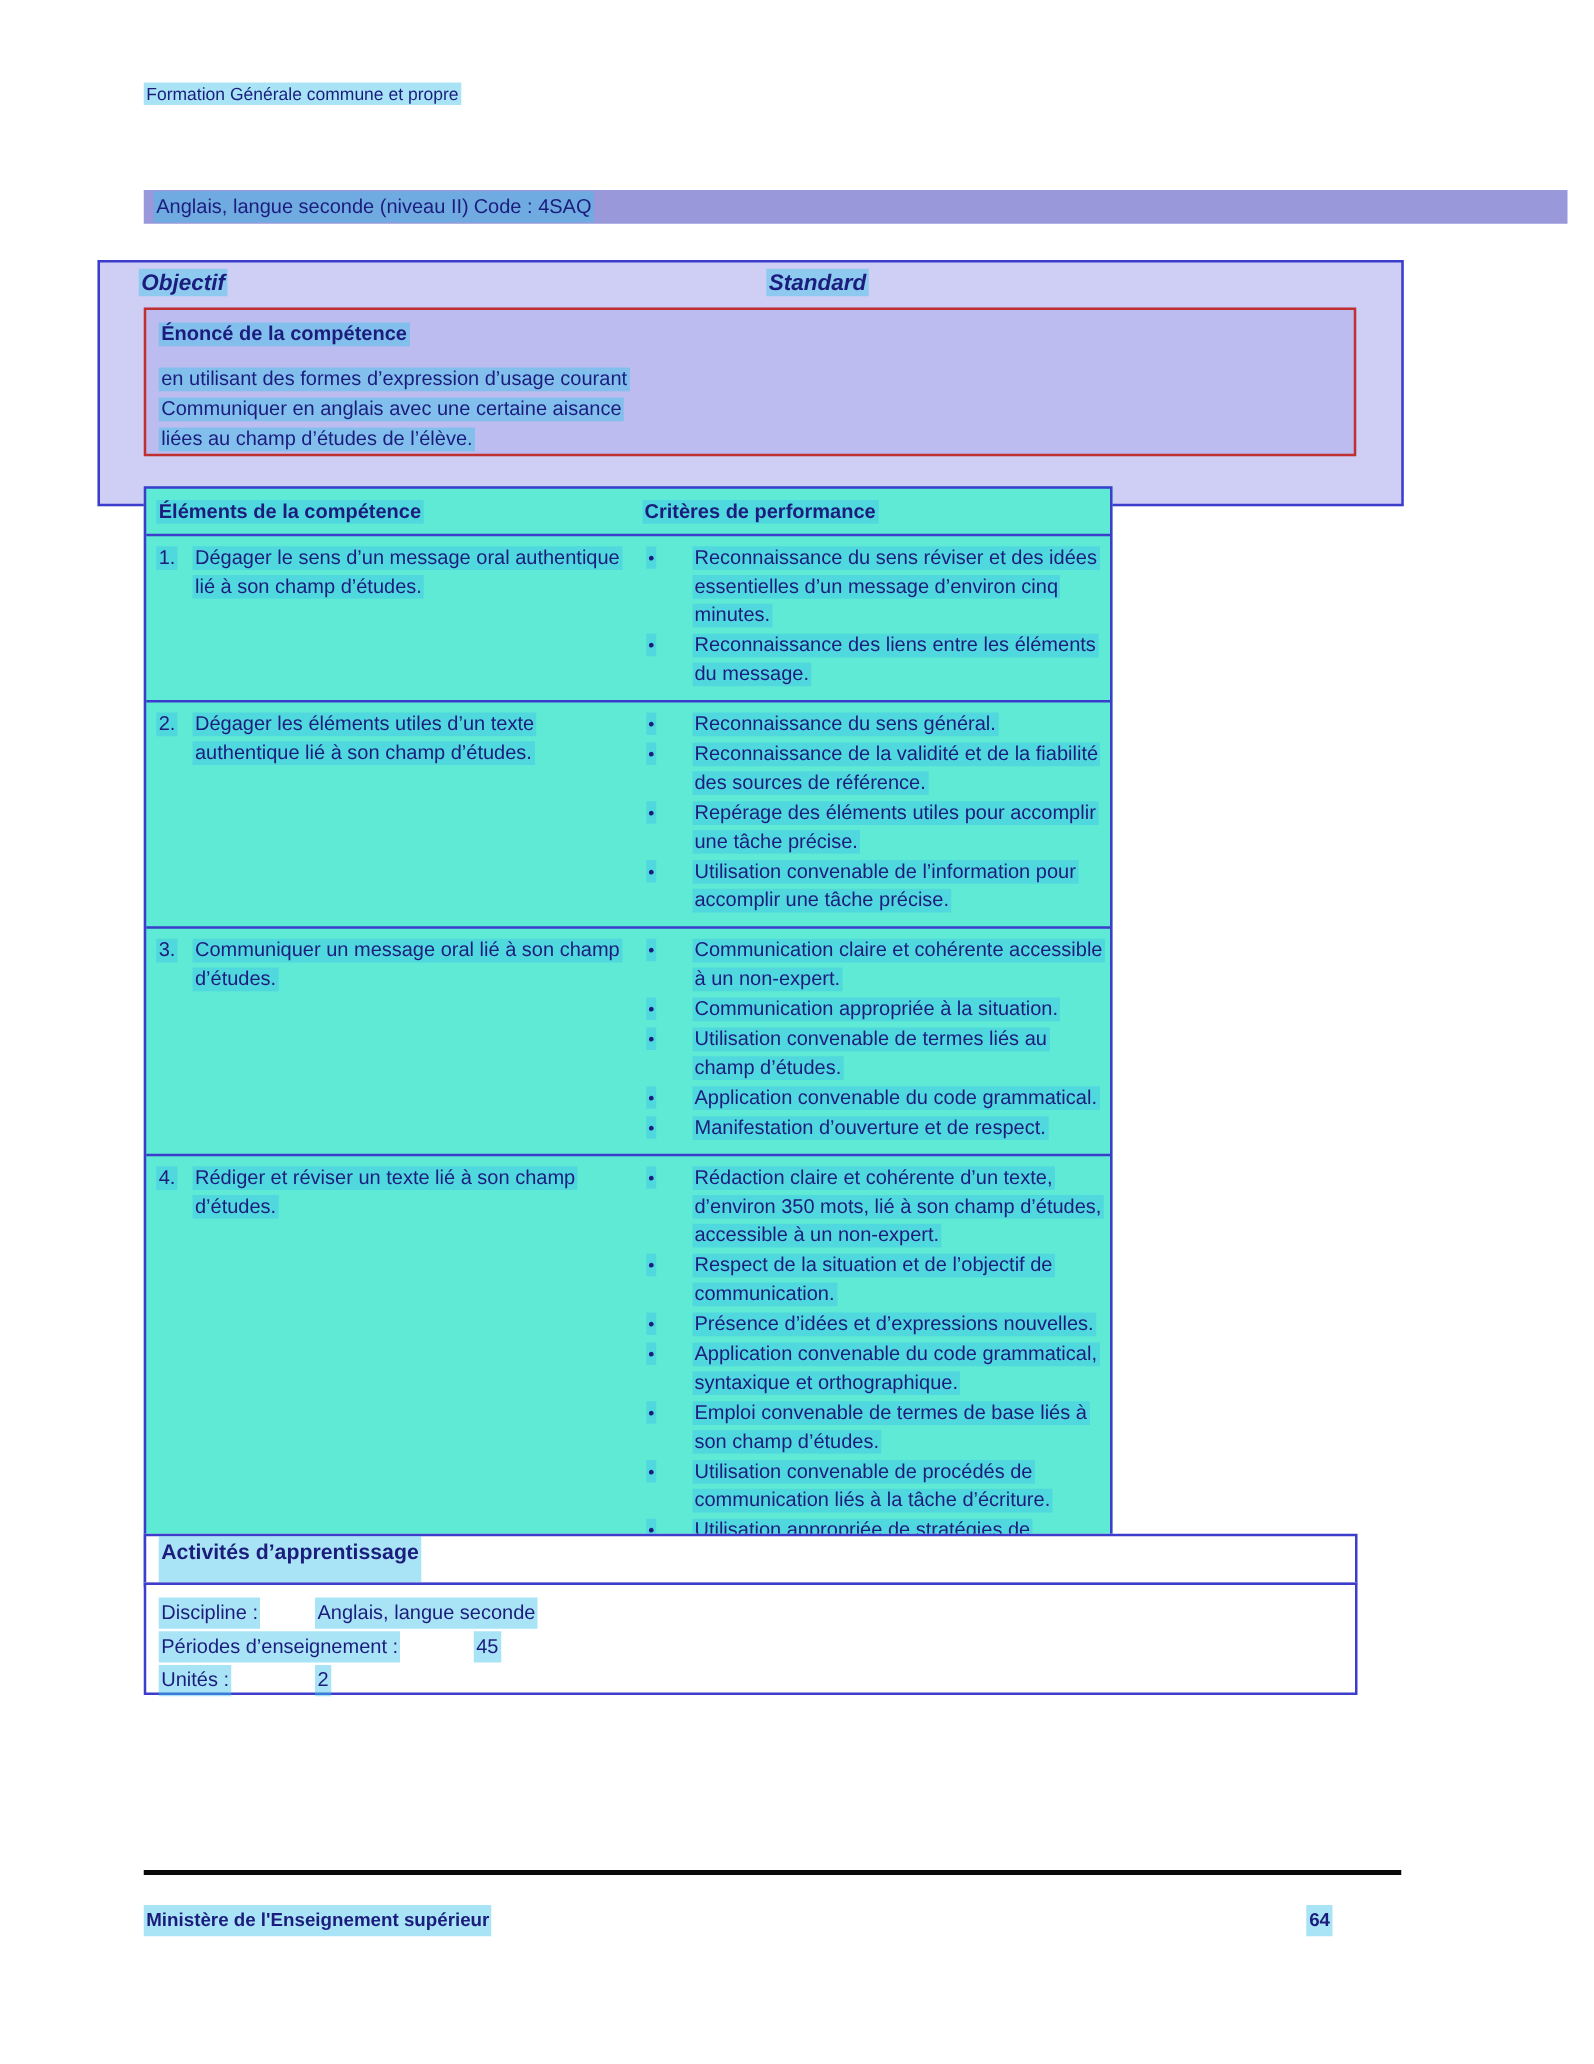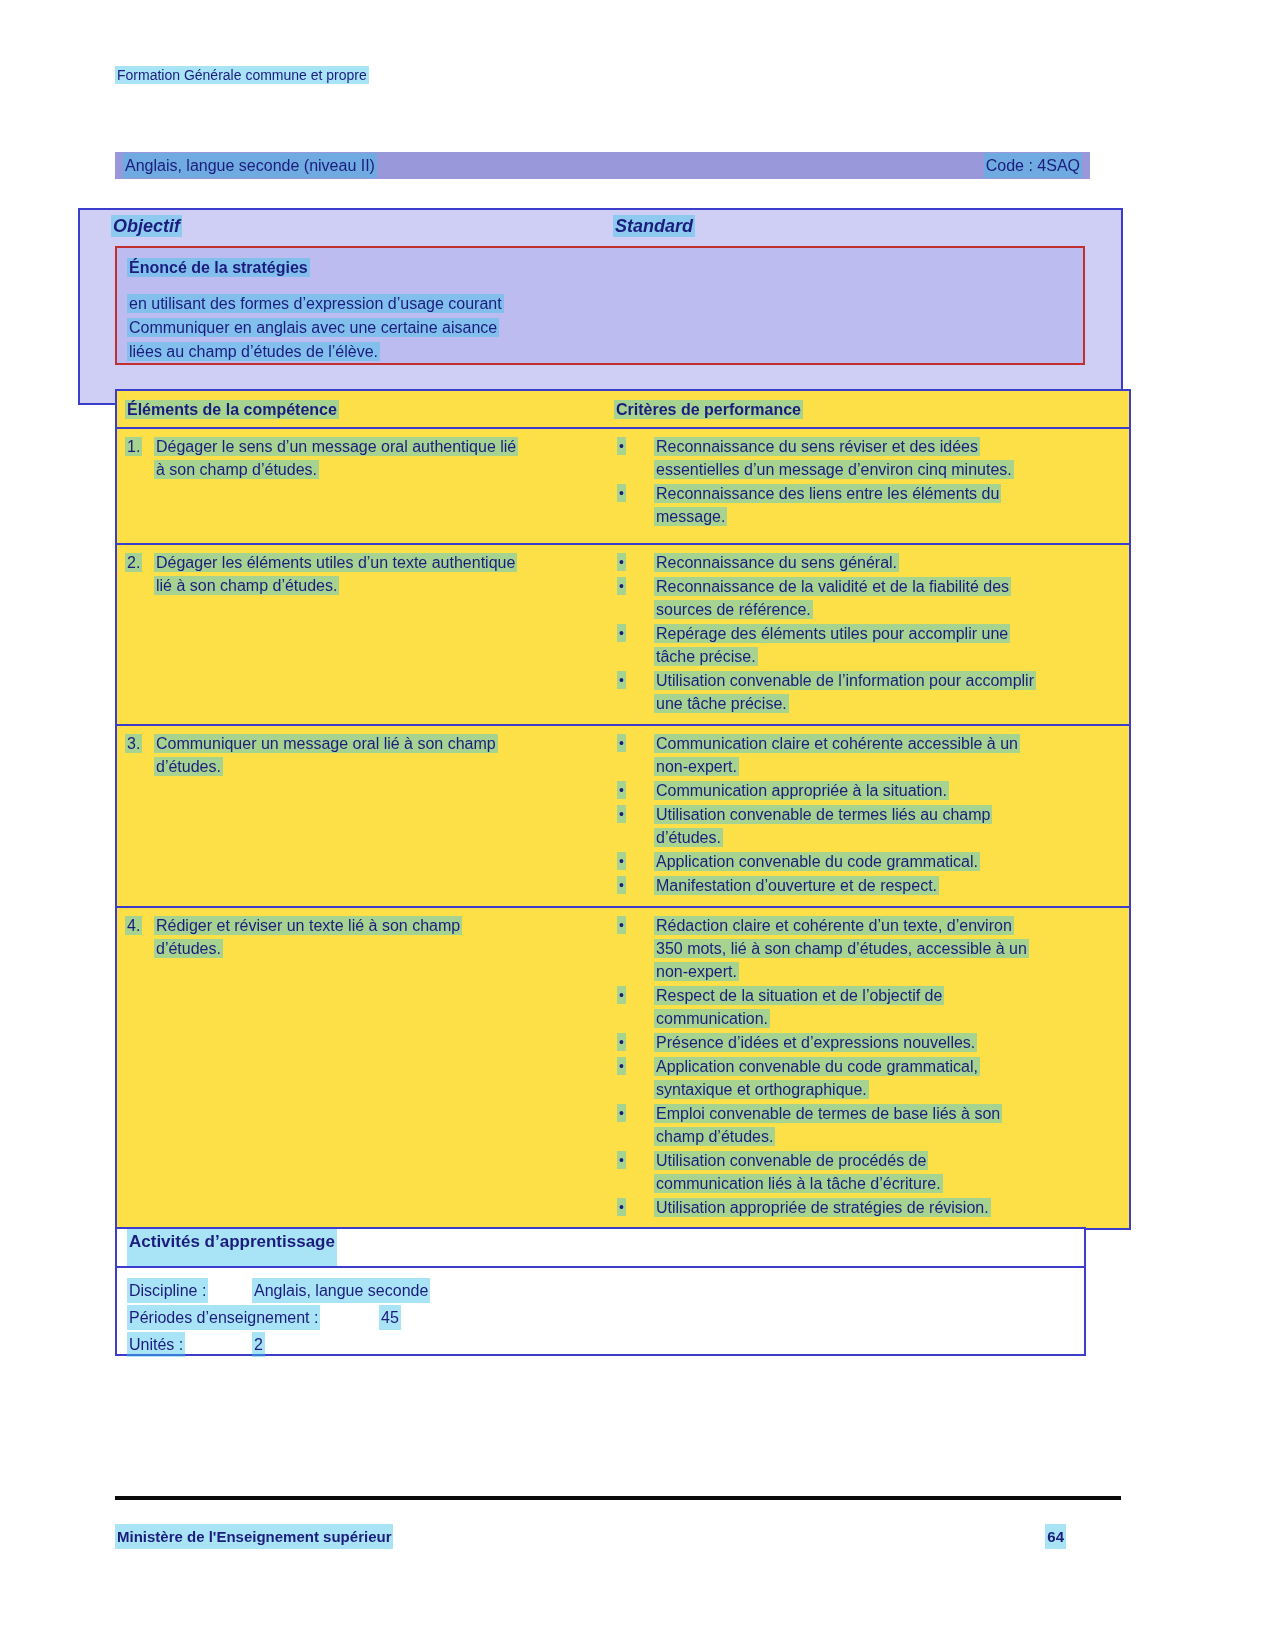--- a/index.html
+++ b/index.html
@@ -18,23 +18,23 @@
   .hl {
     background: var(--highlight, rgba(62,196,233,0.45));
     padding: 1px 2px;
     box-decoration-break: clone;
     -webkit-box-decoration-break: clone;
   }
   .top-label {
     position: absolute; left:115px; top:64px; font-size:14px;
   }
   .header-bar {
-    position: absolute; left:115px; top:152px; width:975px; height:27px;
+    position: absolute; left:115px; top:152px; width:1139px; height:27px;
     background: var(--band, #9898db);
-    display:flex; justify-content:space-between; align-items:center;
+    display:flex; justify-content:flex-start; align-items:center;
     padding:0 8px; font-size:16px;
   }
   .objectif-panel {
     position:absolute; left:78px; top:208px; width:1045px; height:197px;
     background: var(--lavender, #cfcff6);
     border: 2px solid var(--blue-border, #3d3dcb);
   }
   .objectif-head {
     position:absolute; top:5px; font-size:18px; font-weight:bold; font-style:italic;
   }
@@ -44,22 +44,22 @@
     position:absolute; left:115px; top:246px; width:970px; height:119px;
     background: var(--lavender-dark, #bcbcf1);
     border: 2px solid var(--red-border, #c03030);
     padding: 8px 10px;
   }
   .enonce-title { font-weight:bold; font-size:16px; }
   .enonce-para { margin-top:13px; }
   .enonce-line { line-height:24px; }
 
   .comp-table {
-    position:absolute; left:115px; top:389px; width:1016px;
-    background:#fde047;
+    position:absolute; left:115px; top:389px; width:775px;
+    background:#5eead4;
     border: 2px solid var(--blue-border, #3d3dcb);
   }
   .t-header {
     display:flex; height:38px; align-items:center;
     border-bottom: 2px solid var(--blue-border, #3d3dcb);
     font-weight:bold; font-size:16px;
   }
   .t-h1 { width:486px; padding-left:8px; }
   .t-h2 { width:485px; padding-left:11px; }
   .t-row {
@@ -120,21 +120,21 @@
     <span class="hl">Anglais, langue seconde (niveau II)</span>
     <span class="hl">Code : 4SAQ</span>
   </div>
 
   <div class="objectif-panel">
     <div class="objectif-head oh-left"><span class="hl">Objectif</span></div>
     <div class="objectif-head oh-right"><span class="hl">Standard</span></div>
   </div>
 
   <div class="enonce-box">
-    <div class="enonce-title"><span class="hl">Énoncé de la stratégies</span></div>
+    <div class="enonce-title"><span class="hl">Énoncé de la compétence</span></div>
     <div class="enonce-para">
       <div class="enonce-line"><span class="hl">en utilisant des formes d’expression d’usage courant</span></div>
       <div class="enonce-line"><span class="hl">Communiquer en anglais avec une certaine aisance</span></div>
       <div class="enonce-line"><span class="hl">liées au champ d’études de l’élève.</span></div>
     </div>
   </div>
 
   <div class="comp-table">
     <div class="t-header">
       <div class="t-h1"><span class="hl">Éléments de la compétence</span></div>

